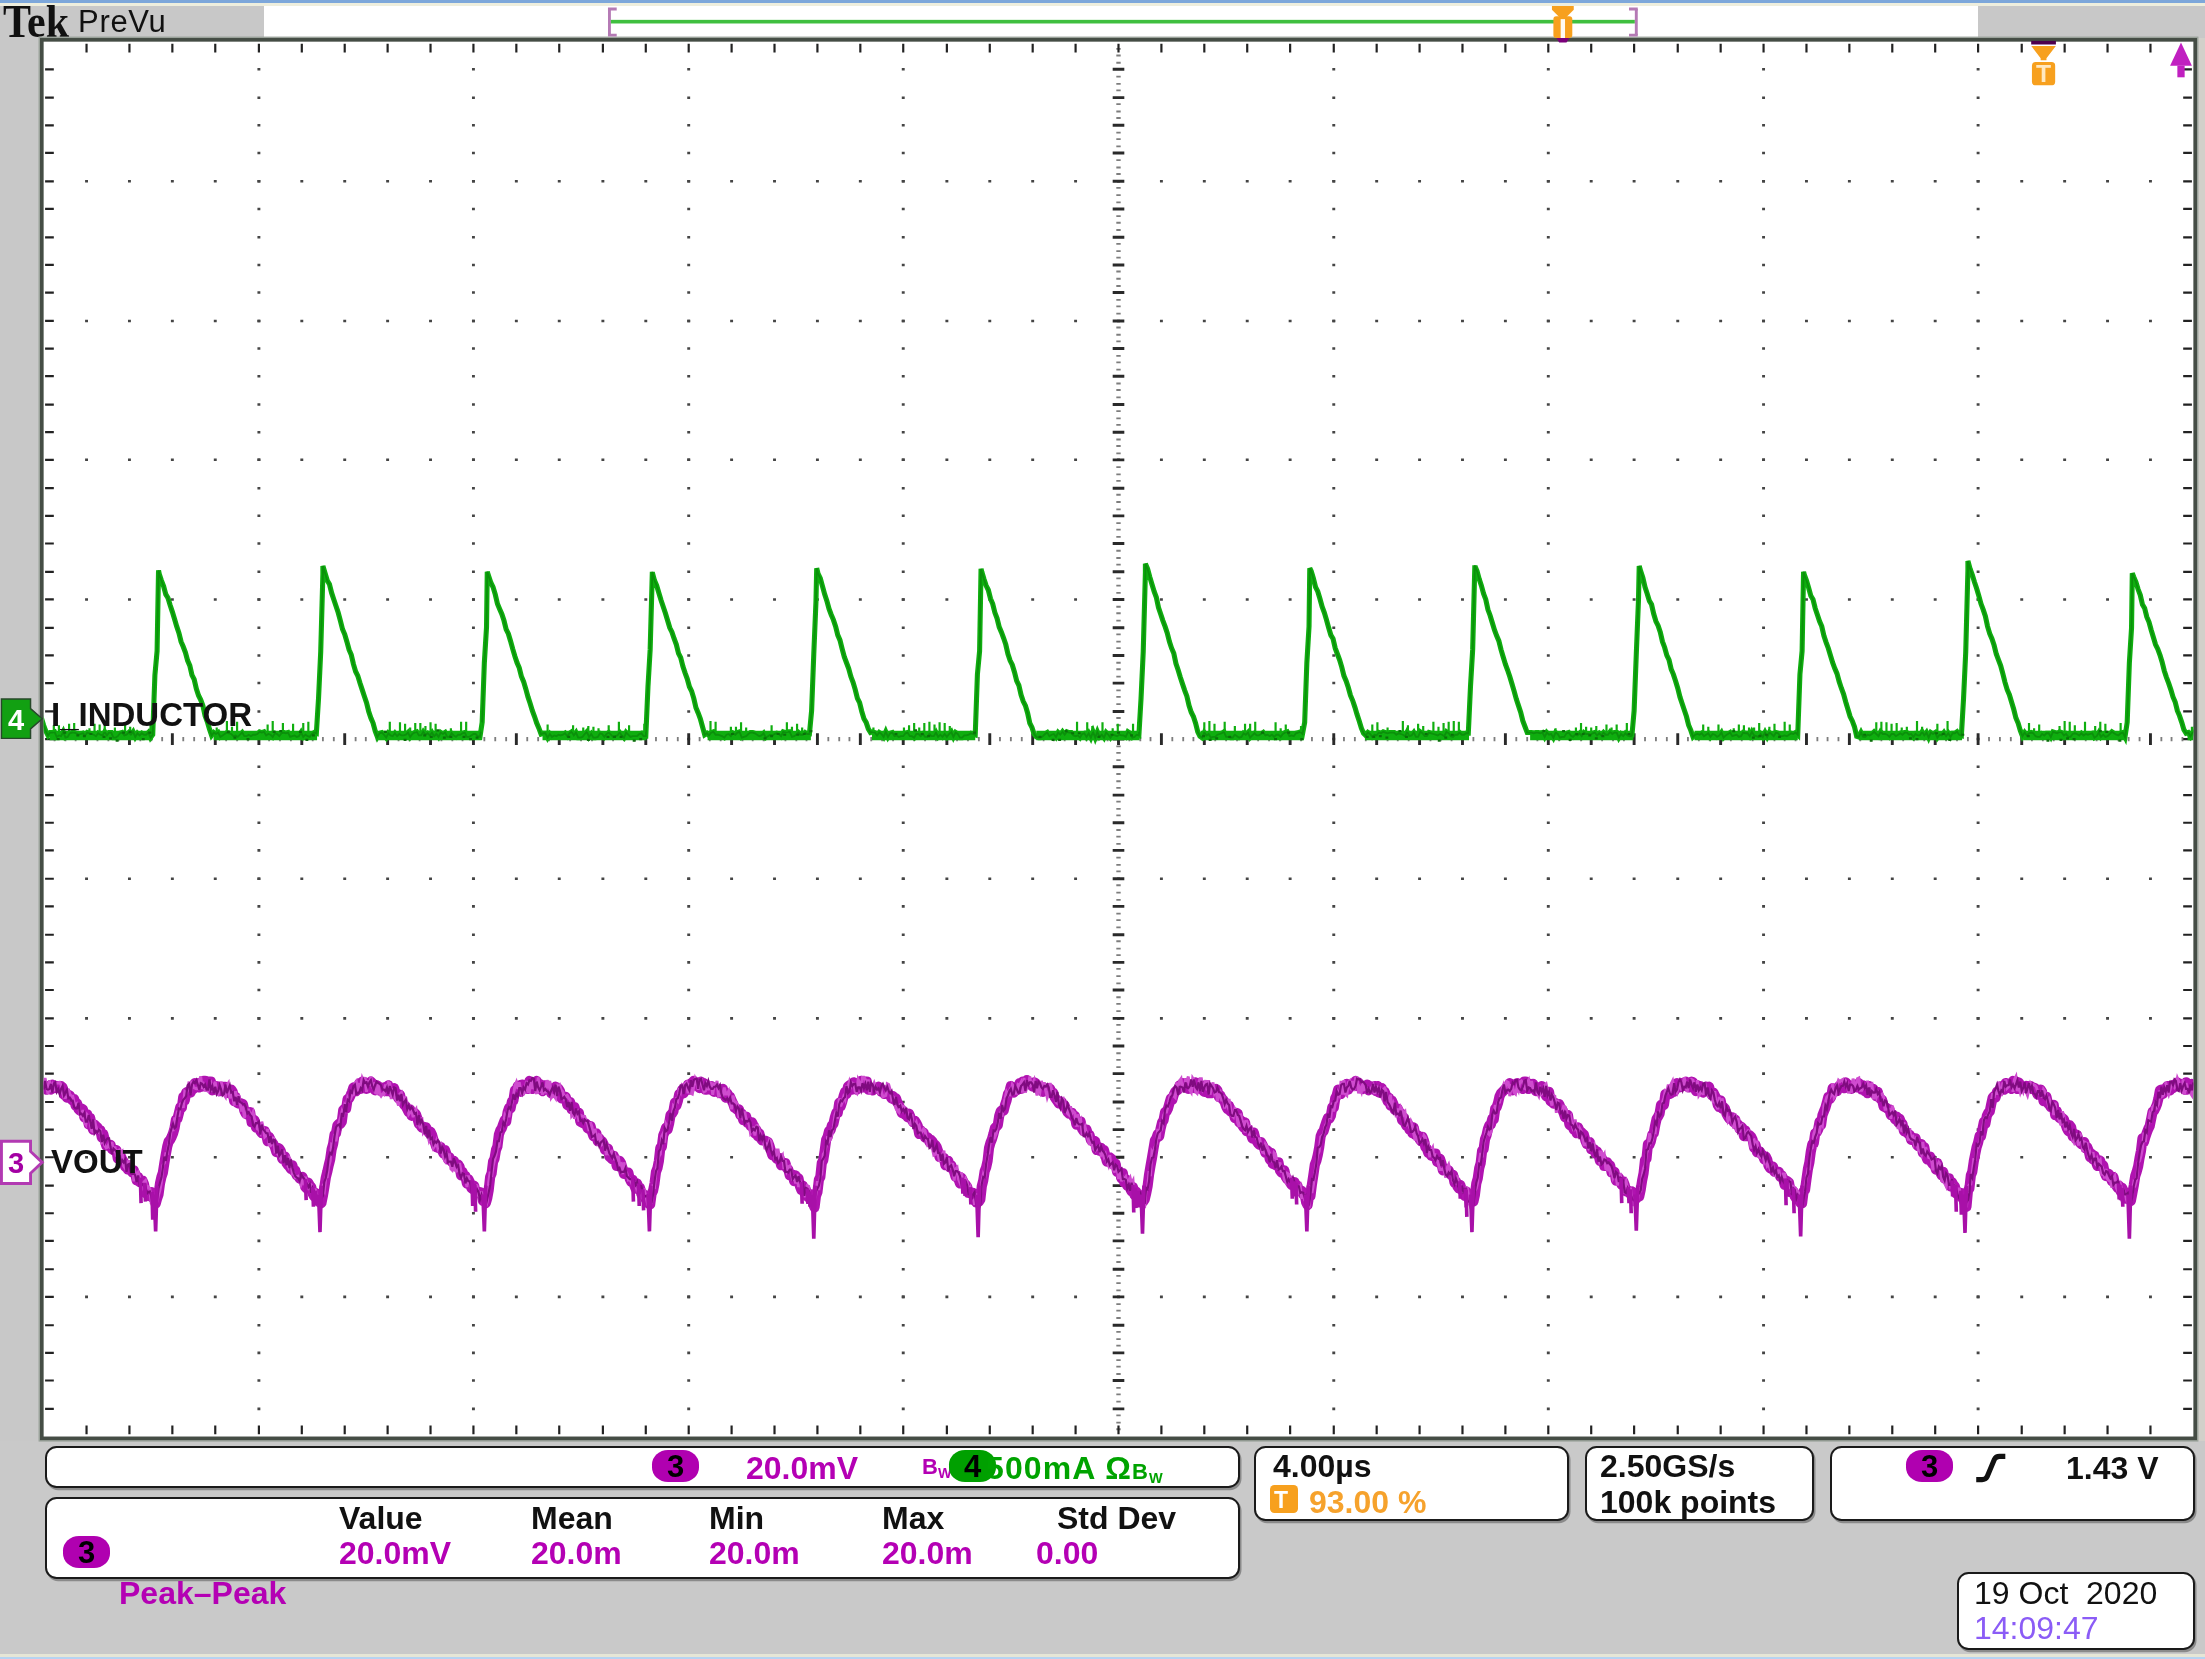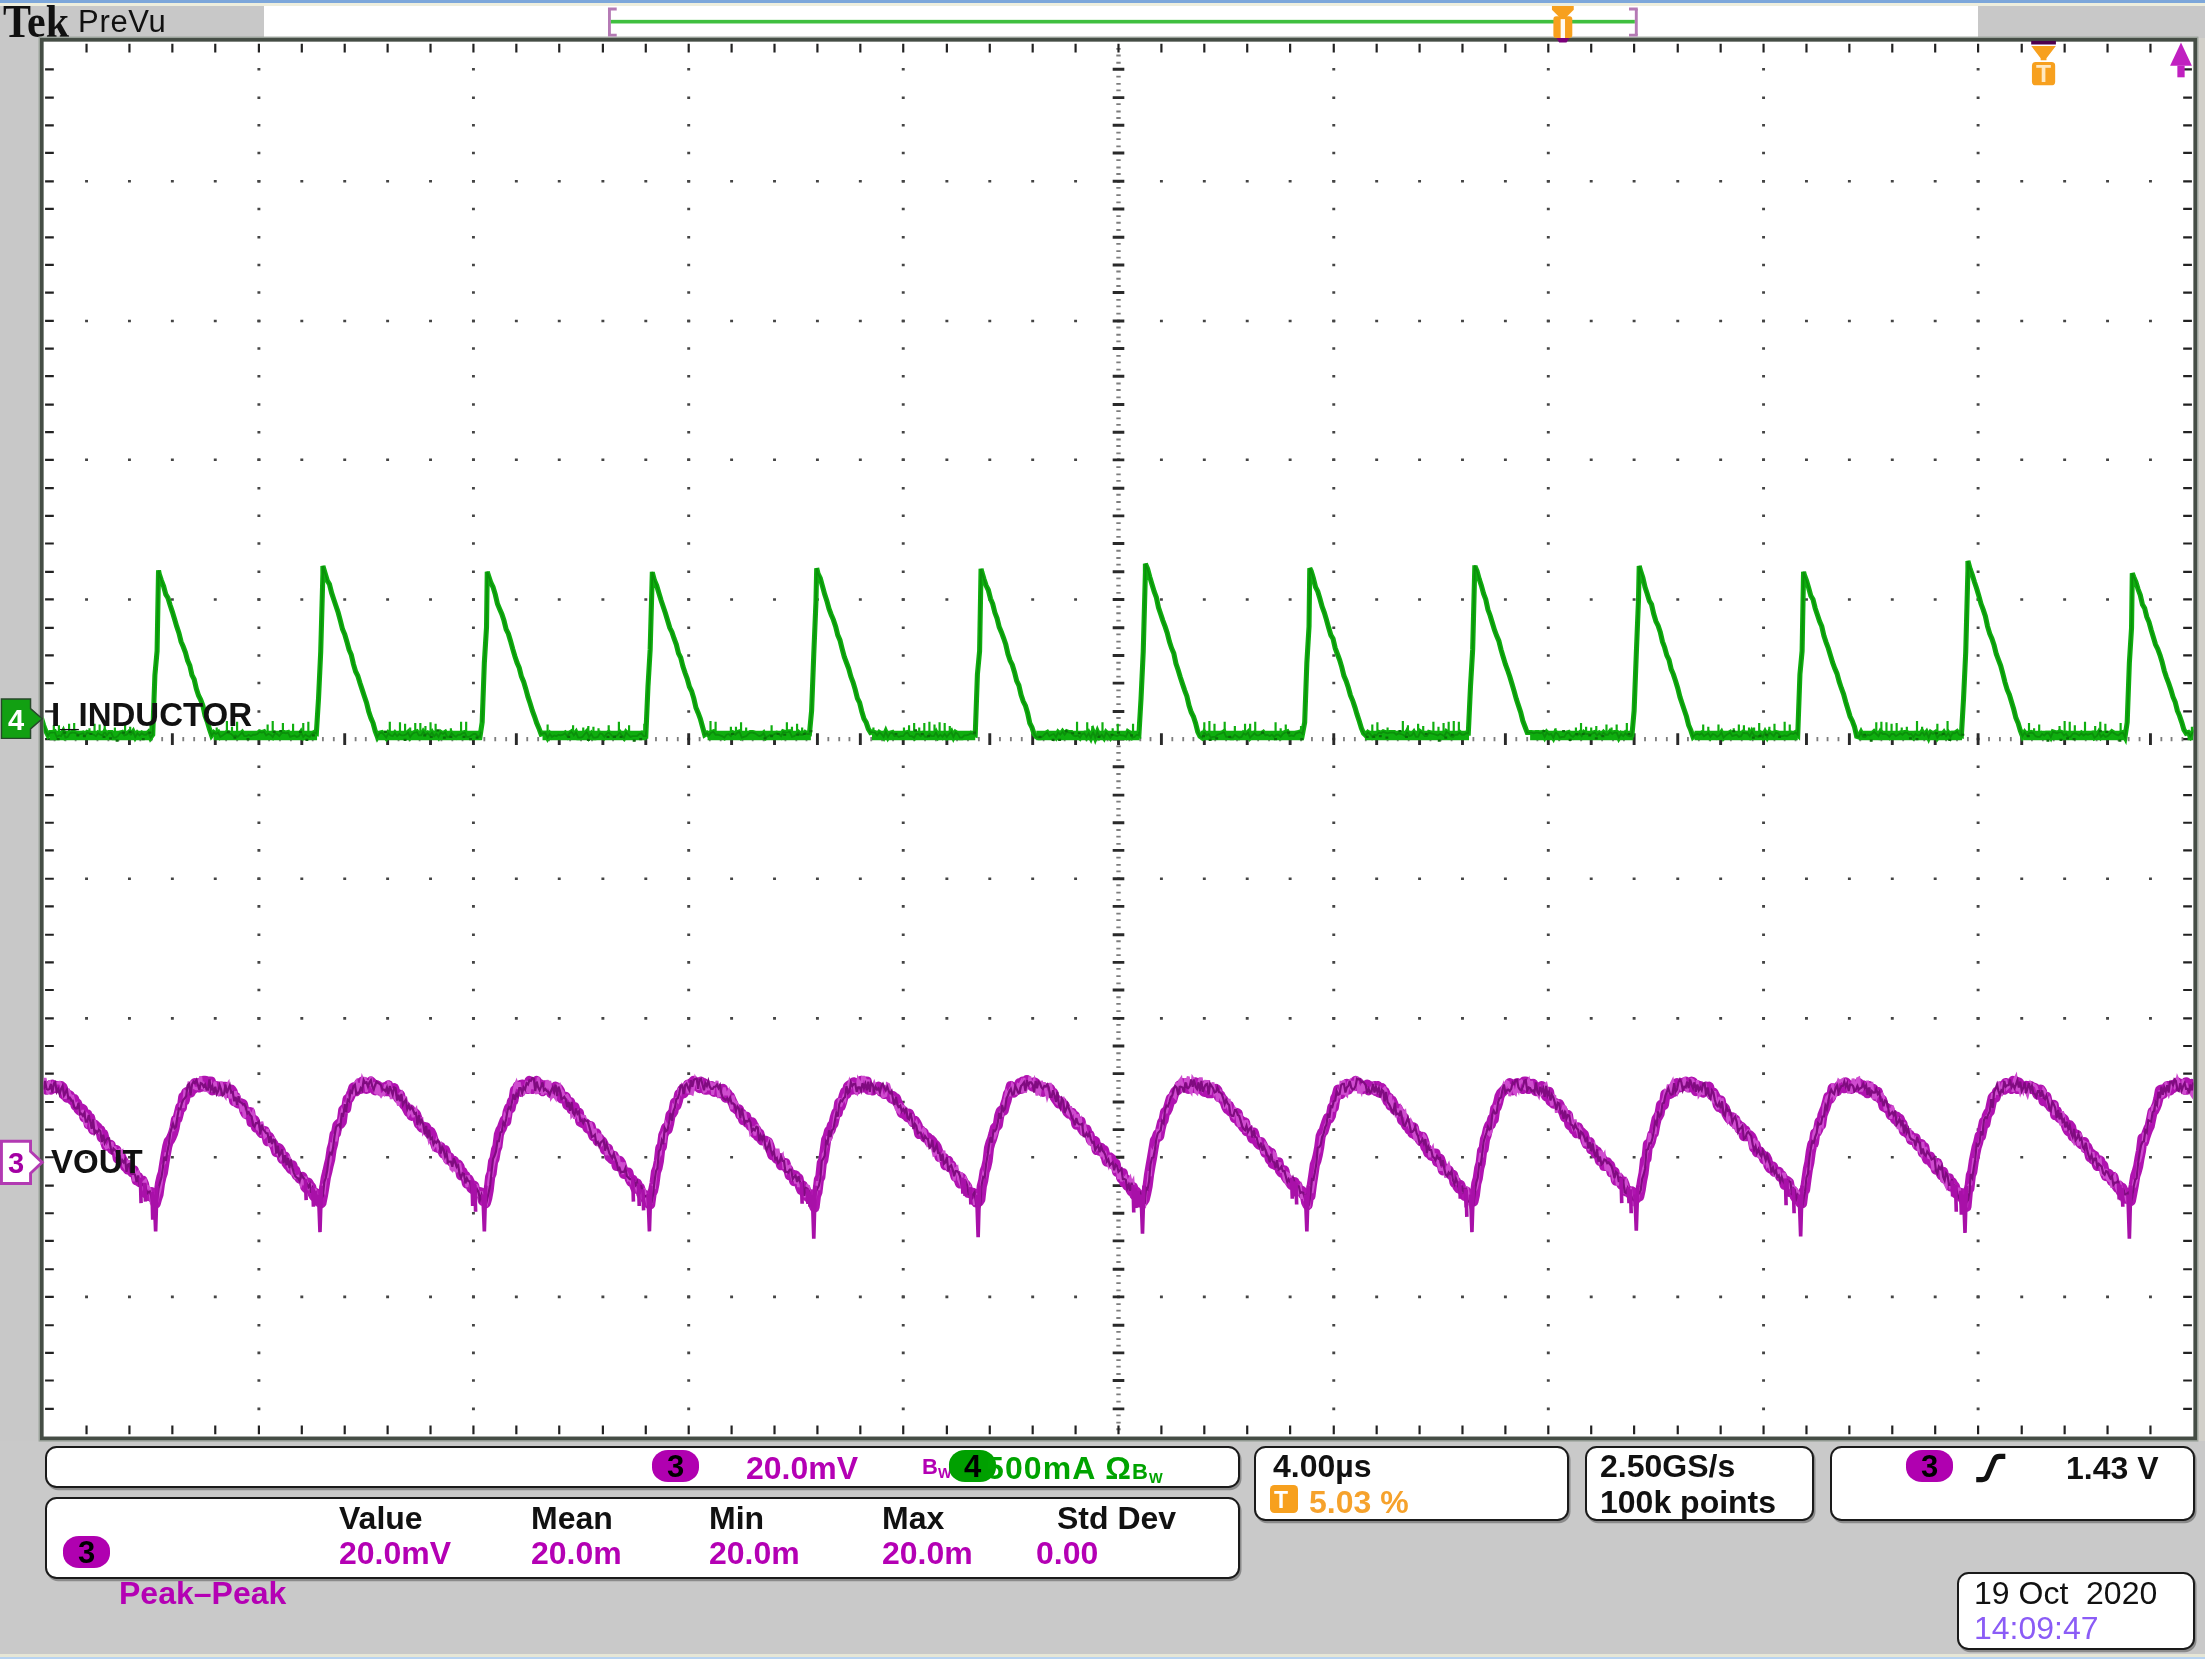--- a/index.html
+++ b/index.html
@@ -101,21 +101,21 @@
 <div class="t" style="left:339px;top:1535px;font-size:32px;font-weight:bold;color:#b400b4;">20.0mV</div>
 <div class="t" style="left:531px;top:1535px;font-size:32px;font-weight:bold;color:#b400b4;">20.0m</div>
 <div class="t" style="left:709px;top:1535px;font-size:32px;font-weight:bold;color:#b400b4;">20.0m</div>
 <div class="t" style="left:882px;top:1535px;font-size:32px;font-weight:bold;color:#b400b4;">20.0m</div>
 <div class="t" style="left:1036px;top:1535px;font-size:32px;font-weight:bold;color:#b400b4;">0.00</div>
 
 <div class="box" style="left:1254px;top:1446px;width:311px;height:71px;"></div>
 <div class="t" style="left:1273px;top:1448px;font-size:32px;font-weight:bold;color:#111;">4.00µs</div>
 <div class="abs" style="left:1270px;top:1485px;width:28px;height:28px;background:#f7a01e;border-radius:4.4px;"></div>
 <div class="t" style="left:1274px;top:1487px;font-size:23px;font-weight:bold;color:#fff;">T</div>
-<div class="t" style="left:1309px;top:1484px;font-size:32px;font-weight:bold;color:#f6a22c;">5.03 %</div>
+<div class="t" style="left:1309px;top:1484px;font-size:32px;font-weight:bold;color:#f6a22c;">93.00 %</div>
 
 <div class="box" style="left:1585px;top:1446px;width:225px;height:71px;"></div>
 <div class="t" style="left:1600px;top:1448px;font-size:32px;font-weight:bold;color:#111;">2.50GS/s</div>
 <div class="t" style="left:1600px;top:1484px;font-size:32px;font-weight:bold;color:#111;">100k points</div>
 
 <div class="box" style="left:1830px;top:1446px;width:361px;height:71px;"></div>
 <div class="badge" style="left:1906px;top:1450px;background:#b000b0;">3</div>
 <svg class="abs" style="left:1974px;top:1452px;" width="35" height="32" viewBox="0 0 48 44">
     <path d="M3,38 h8 q5,0 7,-4 l10,-24 q2,-4 7,-4 h8" stroke="#111" stroke-width="7" fill="none"></path>
   </svg>

